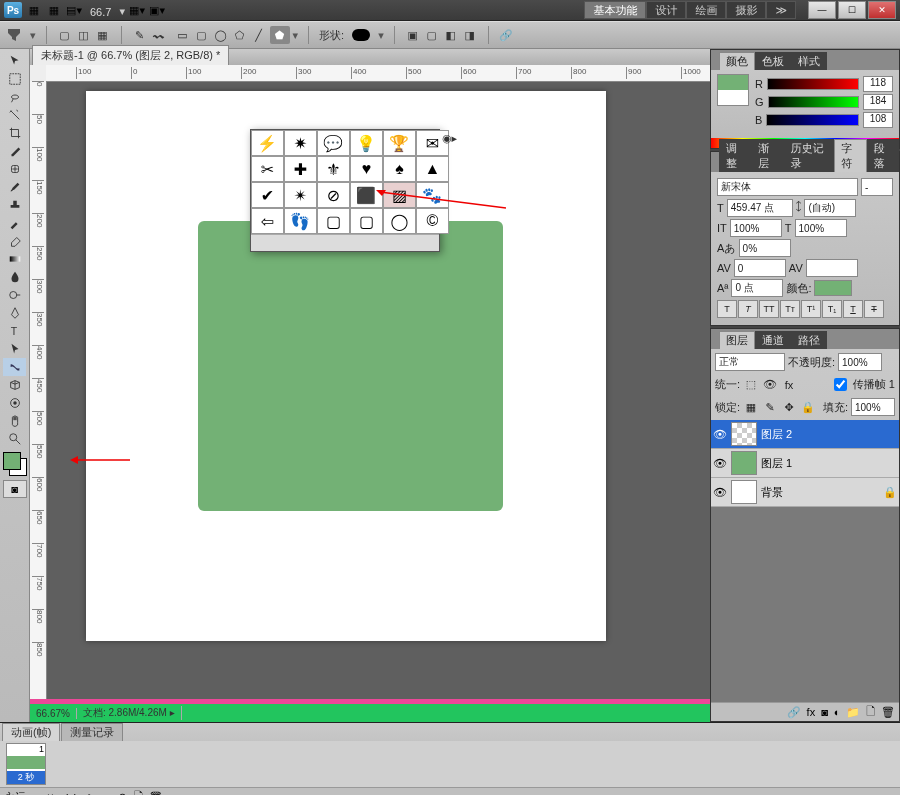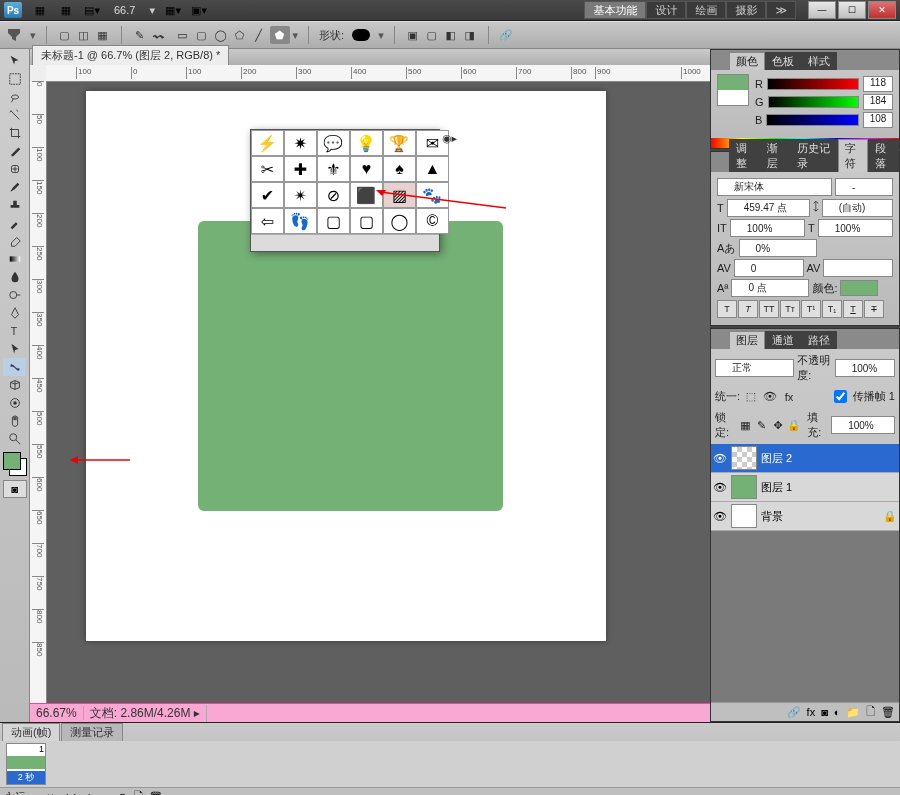--- a/index.html
+++ b/index.html
@@ -1,18 +1,18 @@
 <!DOCTYPE html>
 <html><head>
 <meta charset="utf-8">
 <style>
 html,body{margin:0;padding:0;font-family:"Microsoft YaHei",Arial,sans-serif;font-size:11px;background:#444;color:#000;overflow:hidden}
 .app{width:900px;height:795px;position:relative;background:#444;display:flex;flex-direction:column}
 .titlebar{height:20px;background:linear-gradient(#4a4a4a,#3a3a3a);display:flex;align-items:center;justify-content:space-between;border-bottom:1px solid #222}
-.titlebar-left{display:flex;align-items:center;gap:10px;padding-left:4px}
+.titlebar-left{display:flex;align-items:flex-end;gap:4px;padding-left:4px}
 .ps-logo{width:18px;height:16px;background:linear-gradient(#5bb0e0,#2a7ab0);border-radius:2px;display:flex;align-items:center;justify-content:center;color:#fff;font-weight:bold;font-size:10px}
 .titlebar-right{display:flex;align-items:center}
 .workspace-tabs{display:flex;height:18px}
 .ws-tab{padding:0 8px;background:#3a3a3a;color:#ccc;border:1px solid #555;font-size:11px;line-height:16px;display:flex;align-items:center}
 .ws-tab.active{background:#7a7a7a;color:#fff}
 .win-btns{display:flex;margin-left:10px;margin-right:4px}
 .win-btn{width:26px;height:16px;margin-left:2px;border:1px solid #888;display:flex;align-items:center;justify-content:center;font-size:9px}
 .win-min{background:linear-gradient(#e8e8e8,#c0c0c0)}
 .win-max{background:linear-gradient(#e8e8e8,#c0c0c0)}
 .win-close{background:linear-gradient(#e07070,#c03030);color:#fff}
@@ -35,49 +35,49 @@
 .center{flex:1;display:flex;flex-direction:column;background:#5f5f5f;position:relative;min-width:0}
 .doc-tabs{height:16px;background:linear-gradient(#cacaca,#b0b0b0);display:flex;align-items:flex-end}
 .doc-tab{padding:2px 8px;background:#ededed;border:1px solid #888;border-bottom:none;font-size:11px;color:#333;margin-left:2px}
 .workarea{flex:1;display:flex;position:relative;background:#5f5f5f;overflow:hidden}
 .ruler-h{position:absolute;top:0;left:16px;right:0;height:16px;background:#f5f5f5;border-bottom:1px solid #888;overflow:hidden}
 .ruler-v{position:absolute;top:16px;left:0;width:16px;bottom:0;background:#f5f5f5;border-right:1px solid #888;overflow:hidden}
 .ruler-corner{position:absolute;top:0;left:0;width:16px;height:16px;background:#eee;border-right:1px solid #888;border-bottom:1px solid #888}
 .canvas-wrap{position:absolute;top:16px;left:16px;right:0;bottom:0;overflow:auto;display:flex;align-items:flex-start;justify-content:flex-start}
 .canvas{margin:10px 40px;width:520px;height:550px;background:#fff;box-shadow:0 0 6px rgba(0,0,0,.4);position:relative}
 .green-rect{position:absolute;top:130px;left:112px;width:305px;height:290px;background:#73b175;border-radius:6px}
-.statusbar{height:18px;background:#f9a8d4;border-top:1px solid #ec4899;display:flex;align-items:center;font-size:12px;color:#333}
+.statusbar{height:18px;background:#22c55e;border-top:5px solid #ec4899;display:flex;align-items:center;font-size:10px;color:#333}
 .status-field{padding:0 6px;border-right:1px solid #aaa}
 .bottompanel{height:72px;background:linear-gradient(#cacaca,#b0b0b0);border-top:1px solid #222;display:flex;flex-direction:column}
 .bp-tabs{height:18px;display:flex;align-items:flex-end;padding-left:2px}
 .bp-tab{padding:1px 8px;background:#b8b8b8;color:#333;font-size:11px;border:1px solid #888;border-bottom:none;margin-right:1px}
 .bp-tab.active{background:#d5d5d5}
 .bp-body{flex:1;background:#d0d0d0;display:flex;align-items:center;padding:2px 6px;gap:4px}
 .frame-thumb{width:38px;height:40px;display:flex;flex-direction:column;align-items:center;border:1px solid #888;background:#fff}
 .frame-img{flex:1;width:100%;background:#73b175;margin:2px}
 .frame-time{font-size:9px;background:#2a6ad0;color:#fff;width:100%;text-align:center}
 .bp-footer{height:20px;background:#bfbfbf;border-top:1px solid #999;display:flex;align-items:center;padding:0 4px;gap:6px;font-size:11px}
 .rightpanels{width:190px;background:#444;display:flex;flex-direction:column;gap:2px}
 .panel{background:linear-gradient(#cacaca,#bababa);border:1px solid #333;display:flex;flex-direction:column}
-.panel-tabs{height:20px;background:#8a8a8a;display:flex;align-items:flex-end;padding-left:18px}
+.panel-tabs{height:20px;background:#8a8a8a;display:flex;align-items:flex-end;padding-left:8px}
 .panel-tab{padding:1px 6px;font-size:11px;color:#ddd;background:#404040;border:1px solid transparent;border-bottom:none}
 .panel-tab.active{background:#cacaca;color:#222;border-color:#888}
 .panel-body{padding:4px 6px;font-size:11px;color:#222}
 .color-row{display:flex;align-items:center;gap:4px;margin:2px 0}
 .color-slider{flex:1;height:10px;position:relative;border:1px solid #888}
 .color-slider.r{background:linear-gradient(to right,#000,#f00)}
 .color-slider.g{background:linear-gradient(to right,#000,#0f0)}
 .color-slider.b{background:linear-gradient(to right,#000,#00f)}
 .color-val{width:28px;height:14px;background:#fff;border:1px solid #888;text-align:center;font-size:10px}
 .hue-strip{height:10px;background:linear-gradient(to right,red,yellow,lime,cyan,blue,magenta,red);margin-top:4px}
 .col-swatch{width:30px;height:30px;display:flex;flex-direction:column;border:1px solid #888}
 .col-swatch .a{flex:1;background:#73b175}
 .col-swatch .b{flex:1;background:#fff}
 .char-row{display:flex;align-items:center;gap:3px;margin:2px 0}
-.char-input{height:16px;background:#fff;border:1px solid #888;font-size:10px;padding:0 16px;display:flex;align-items:center}
+.char-input{height:16px;background:#fff;border:1px solid #888;font-size:10px;padding:0 3px;display:flex;align-items:center}
 .char-btns{display:flex;gap:1px;margin:3px 0}
 .char-btn{width:18px;height:16px;background:#e0e0e0;border:1px solid #888;display:flex;align-items:center;justify-content:center;font-size:9px}
 .layer-opts{display:flex;align-items:center;gap:3px;padding:2px 0}
 .layer-list{background:#d8d8d8}
 .layer-row{display:flex;align-items:center;height:28px;border-bottom:1px solid #aaa;padding:0 2px;gap:4px}
 .layer-row.sel{background:#2a6ad0;color:#fff}
 .layer-eye{width:14px;height:14px;display:flex;align-items:center;justify-content:center}
 .layer-thumb{width:24px;height:22px;background:#fff;border:1px solid #888;display:flex;align-items:center;justify-content:center}
 .layer-thumb.chk{background:repeating-conic-gradient(#ccc 0 25%,#fff 0 50%) 0 0/10px 10px}
 .layer-thumb.grn{background:#73b175}
@@ -314,21 +314,21 @@
               <div class="tick-h" style="left: 30px;">100</div>
               <div class="tick-h" style="left: 85px;">0</div>
               <div class="tick-h" style="left: 140px;">100</div>
               <div class="tick-h" style="left: 195px;">200</div>
               <div class="tick-h" style="left: 250px;">300</div>
               <div class="tick-h" style="left: 305px;">400</div>
               <div class="tick-h" style="left: 360px;">500</div>
               <div class="tick-h" style="left: 415px;">600</div>
               <div class="tick-h" style="left: 470px;">700</div>
               <div class="tick-h" style="left: 525px;">800</div>
-              <div class="tick-h" style="left: 549px;">900</div>
+              <div class="tick-h" style="left: 580px;">900</div>
               <div class="tick-h" style="left: 635px;">1000</div>
             </div>
         </div>
         <div class="ruler-v">
           <div class="tick-marks-v" id="ruler-v-ticks">
               <div class="tick-v" style="top: 0px;">0</div>
               <div class="tick-v" style="top: 33px;">50</div>
               <div class="tick-v" style="top: 66px;">100</div>
               <div class="tick-v" style="top: 99px;">150</div>
               <div class="tick-v" style="top: 132px;">200</div>

